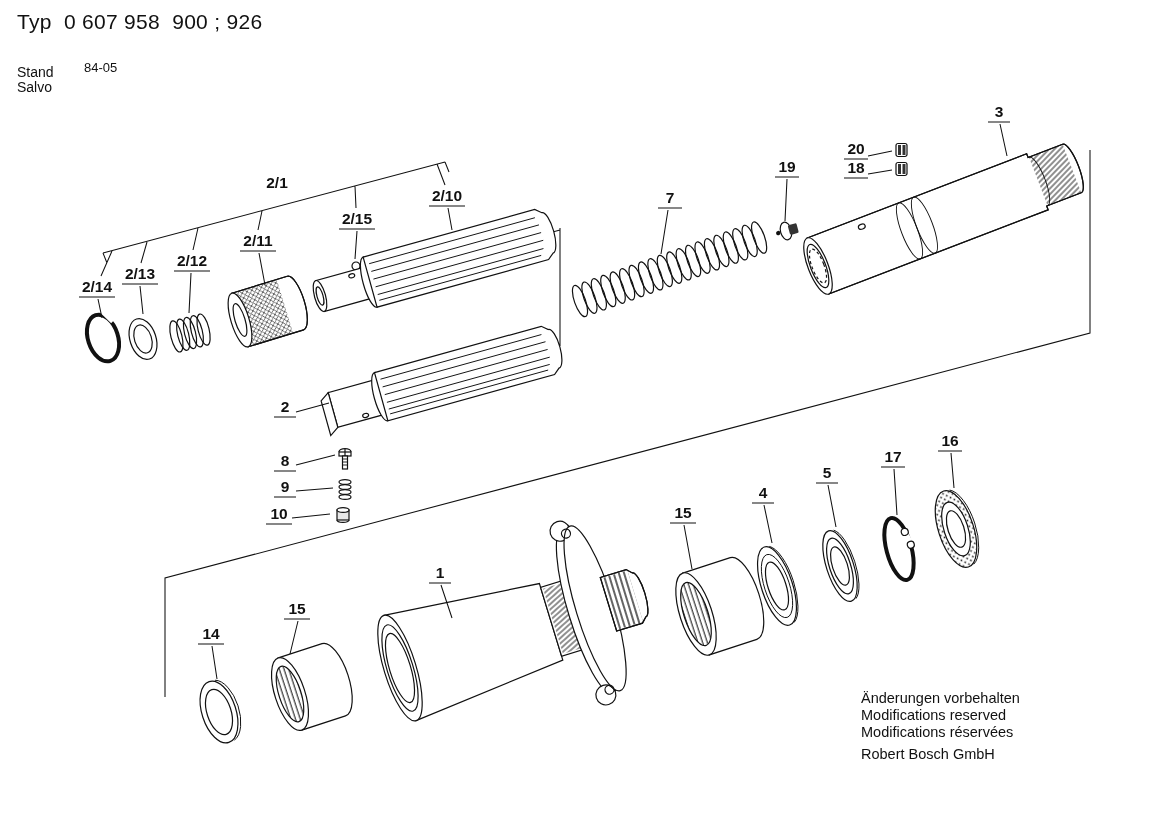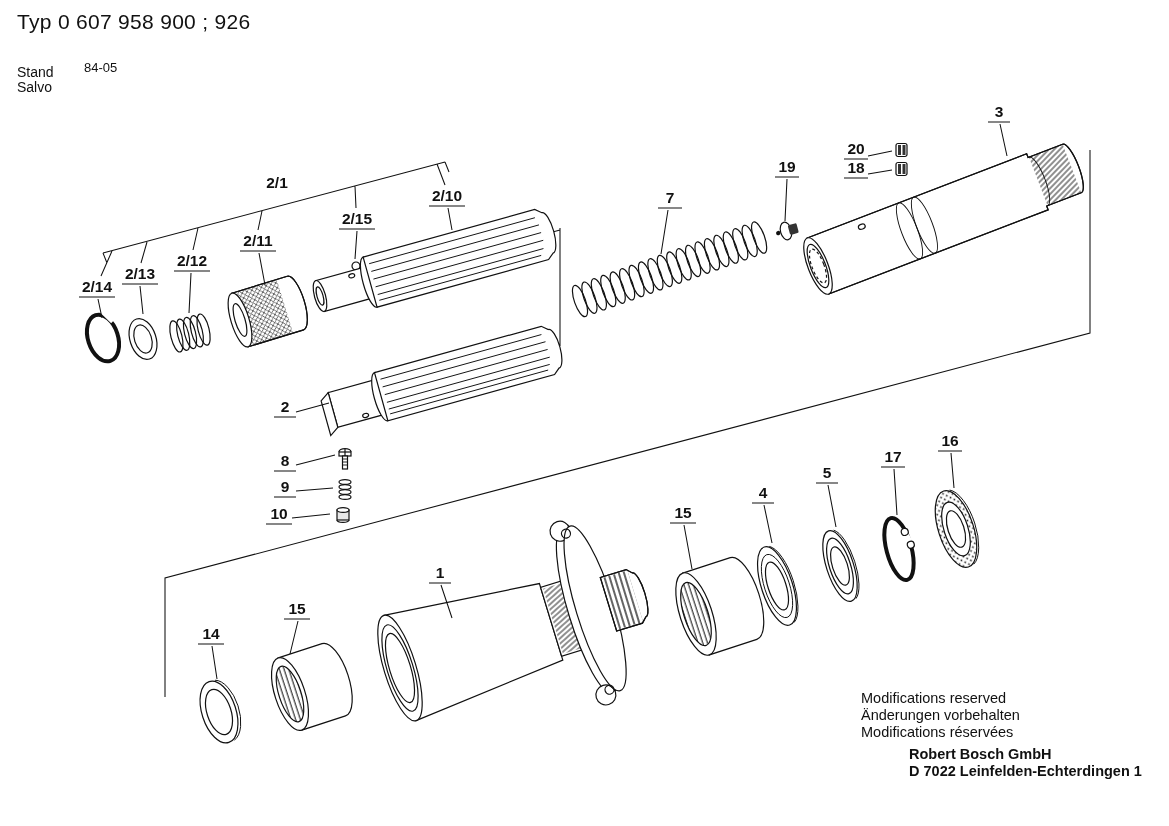--- a/index.html
+++ b/index.html
@@ -7,27 +7,27 @@
   body {
     width:1169px; height:826px; position:relative; overflow:hidden;
     font-family:"Liberation Sans", sans-serif; color:#111;
   }
   .page { position:absolute; inset:0; background:#fff; }
   svg.diagram { position:absolute; left:0; top:0; }
 
   
   .hdr { position:absolute; left:17px; top:10px; font-size:21px; letter-spacing:0.3px; white-space:nowrap; }
   .hdr .b { font-weight:normal; }
-  .hdr .num { }
+  .hdr .num { margin-left:6px; }
   .stand { position:absolute; left:17px; top:52px; font-size:14px; line-height:15px;margin-top:13px; }
   .issue-val { position:absolute; left:84px; top:60px; font-size:13px; }
 
   
   .footer { position:absolute; left:861px; top:690px; font-size:14.5px; line-height:17px; }
-  .footer .bold { font-weight:bold;margin-left:48px; }
+  .footer .bold { font-weight:normal; }
   .footer .gap { height:5px; }
 
   
   .s   { stroke:#111; stroke-width:1.2; fill:none; }
   .sf  { stroke:#111; stroke-width:1.2; fill:#fff; }
   .sp  { stroke:#111; stroke-width:1.2; }      
   .lnt { stroke:#111; stroke-width:0.9; fill:none; }
   .ln  { stroke:#111; stroke-width:1.05; fill:none; }
   .thick { stroke:#111; stroke-width:4; fill:none; }
   text.pl {
@@ -364,21 +364,20 @@
       <path class="ln" d="M881,467H905 M894,469L897,515"></path>
       <text class="pl" x="893" y="462">17</text>
     </g>
     <g>
       <path class="ln" d="M938,451H962 M951,453L954,488"></path>
       <text class="pl" x="950" y="446">16</text>
     </g>
   </svg>
 
   <div class="footer">
+    <div>Änderungen vorbehalten</div>
     <div>Modifications reserved</div>
-    <div>Änderungen vorbehalten</div>
     <div>Modifications réservées</div>
     <div class="gap"></div>
     <div class="bold">Robert Bosch GmbH</div>
-    <div class="bold">D 7022 Leinfelden-Echterdingen 1</div>
   </div>
 
 </div>
 
 </body></html>

